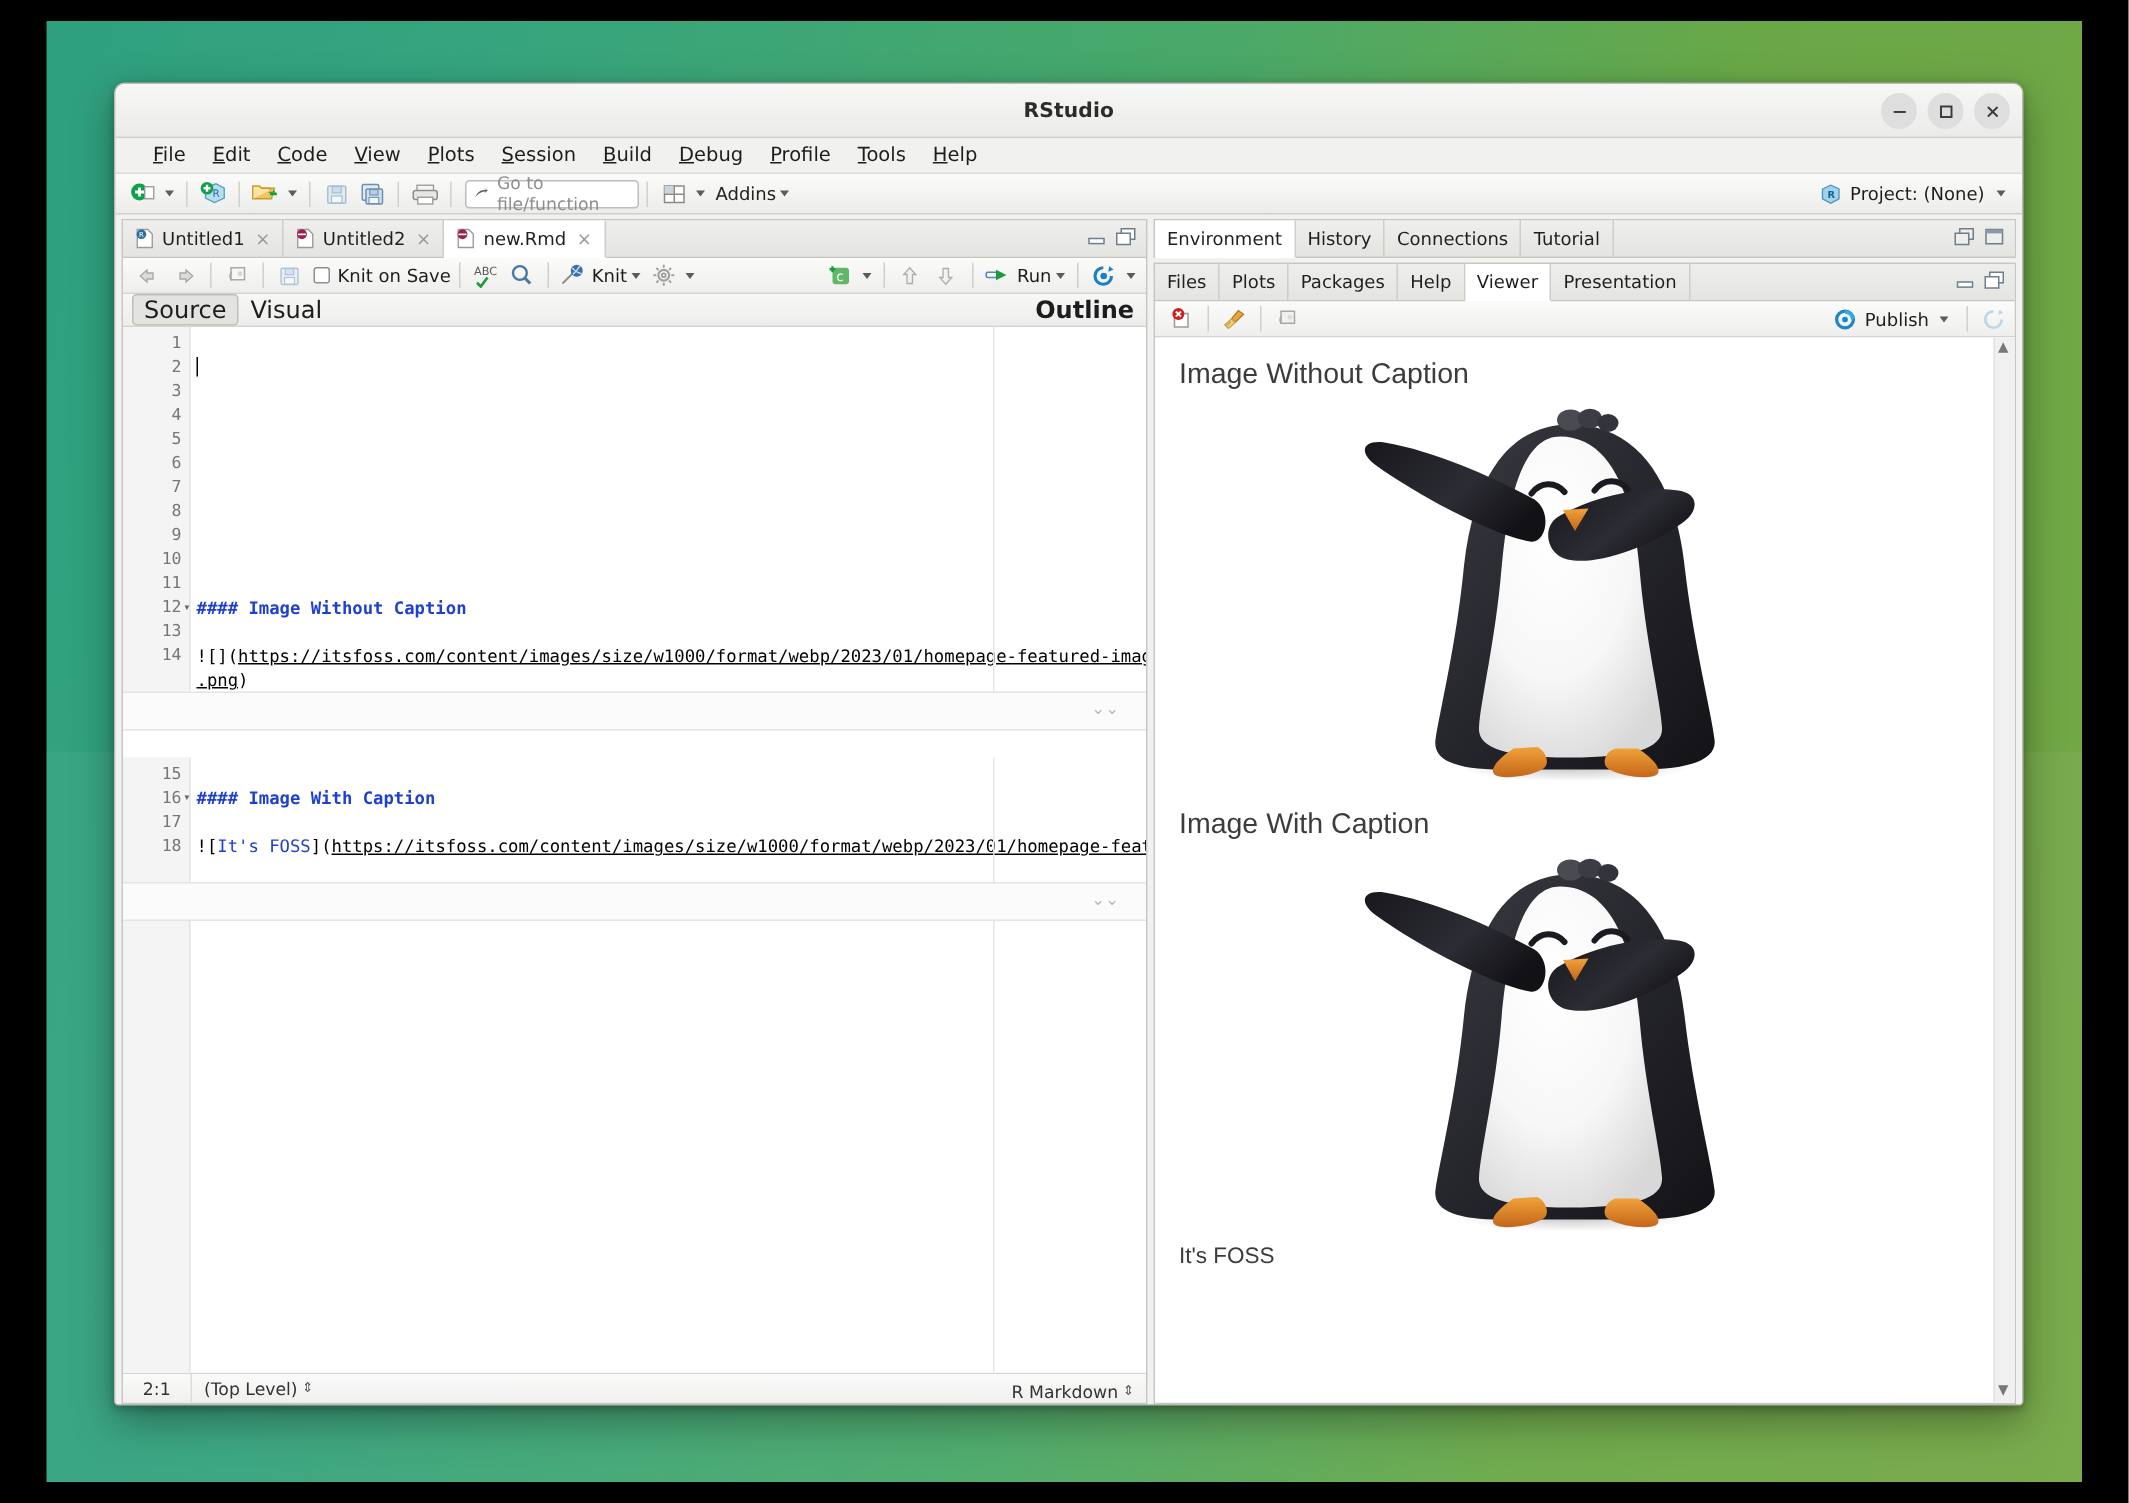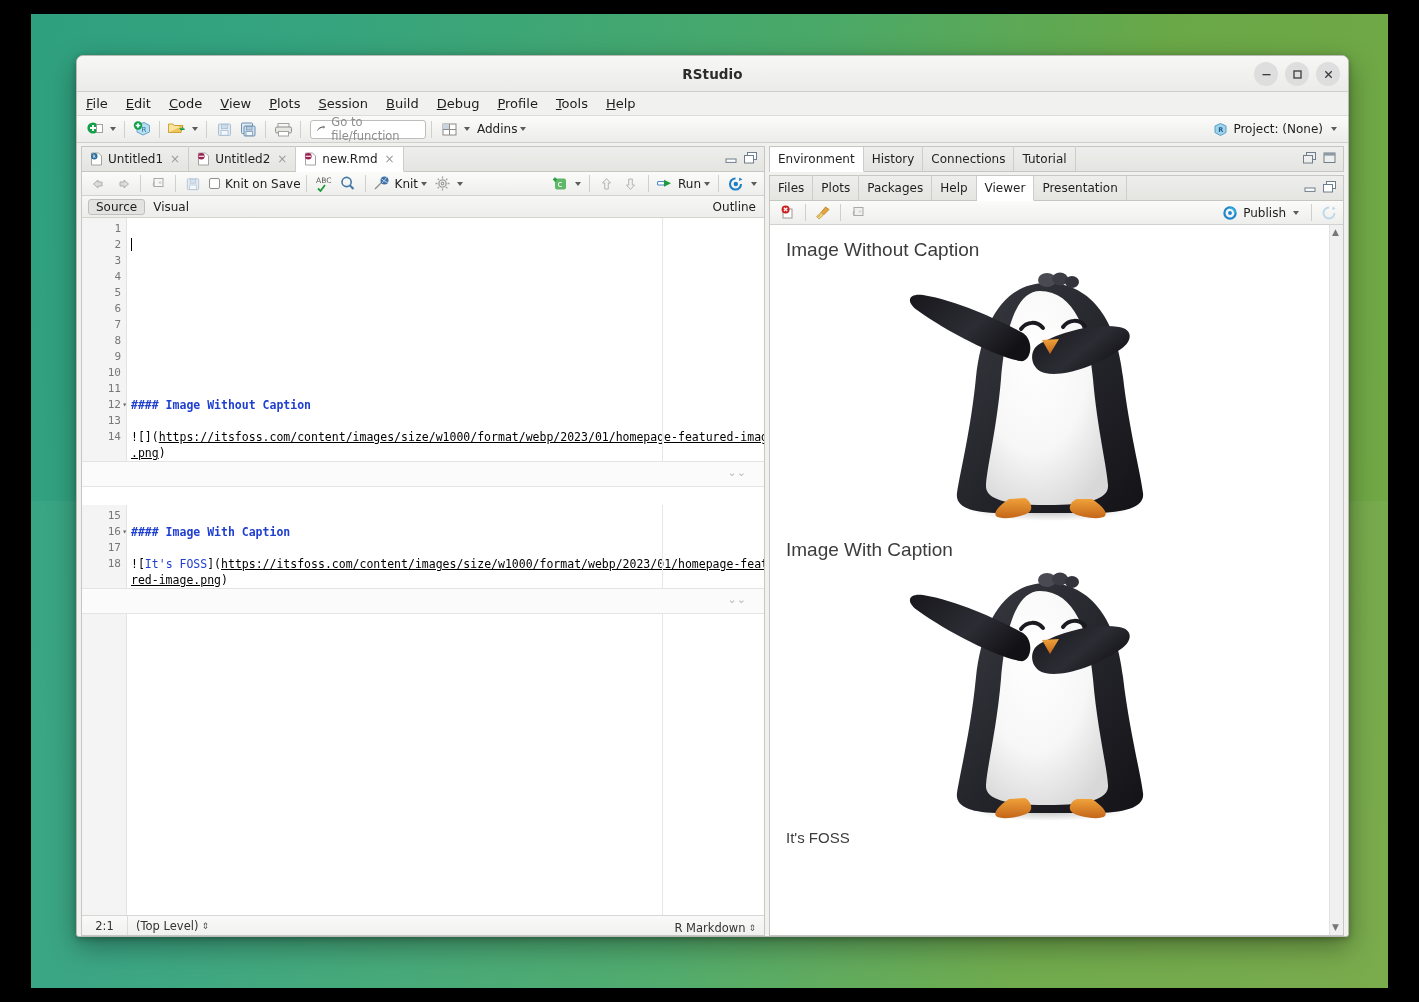--- a/index.html
+++ b/index.html
@@ -54,21 +54,21 @@
     color: #3b3b3b; font-size: 12px; line-height: 1;
     cursor: default;
   }
   .wbtn svg { display:block; }
 
   
   #menubar {
     height: 24px; flex: none;
     background: #f1f1f0;
     display: flex; align-items: center;
-    padding-left: 0;
+    padding-left: 16px;
     border-bottom: 1px solid #dcdcd8;
   }
   #menubar .mi {
     font-size: 13px; color: #1d1d1d;
     padding: 2px 9px; cursor: default;
     white-space: nowrap;
   }
   #menubar .mi u { text-decoration: underline; }
 
   
@@ -147,23 +147,23 @@
   .edlabel { font-size: 12px; color: #1d1d1d; }
   .edtoolbar .rightgrp { position: absolute; right: 4px; display: flex; align-items: center; }
 
   
   .svbar {
     height: 22px; flex: none;
     background: linear-gradient(#f7f7f6,#ededeb);
     border-bottom: 1px solid #d2d2ce;
     display: flex; align-items: center; padding: 0 6px; position: relative;
   }
-  .svtab { font-size: 12px; color: #1d1d1d; padding: 1px 8px; cursor: default; }
+  .svtab { font-size: 16px; color: #1d1d1d; padding: 1px 8px; cursor: default; }
   .svtab.active { background: #e3e3e0; border: 1px solid #bfbfbb; border-radius: 3px; padding: 0px 7px; }
-  .outline { position: absolute; right: 8px; display: flex; align-items: center; gap: 4px; font-size: 12px; color: #1d1d1d; }
+  .outline { position: absolute; right: 8px; display: flex; align-items: center; gap: 4px; font-size: 16px; color: #1d1d1d; font-weight: bold; }
 
   
   .codearea { flex: 1; position: relative; min-height: 0; background: #fff; overflow: hidden; display: flex; }
   .gutter {
     width: 45px; flex: none; background: #f4f4f4; border-right: 1px solid #e3e3e3;
     font-family: "DejaVu Sans Mono", "Liberation Mono", monospace;
     font-size: 11px; color: #777; text-align: right; padding-top: 3px;
   }
   .gutter .ln { height: 16px; line-height: 16px; padding-right: 5px; position: relative; }
   .gutter .ln .fold {
@@ -587,21 +587,20 @@
                   <div class="ln">17</div>
                   <div class="ln">18</div>
                   <div class="ln">&nbsp;</div>
                 </div>
                 <div class="codebody">
                   <div class="margincol"></div>
                   <div class="cline">&nbsp;</div>
                   <div class="cline"><span class="hdr">#### Image With Caption</span></div>
                   <div class="cline">&nbsp;</div>
                   <div class="cline"><span>![</span><span class="alt">It's FOSS</span><span>](</span><span class="lnk">https://itsfoss.com/content/images/size/w1000/format/webp/2023/01/homepage-featu</span></div>
-                  <div class="cline"><span class="lnk">red-image.png</span><span>)</span></div>
                 </div>
               </div>
 
               <div class="chunkgap">
                 <span class="dbl">⌄⌄</span>
               </div>
 
               <div style="flex:1; display:flex;">
                 <div class="gutter"></div>
                 <div class="codebody">

